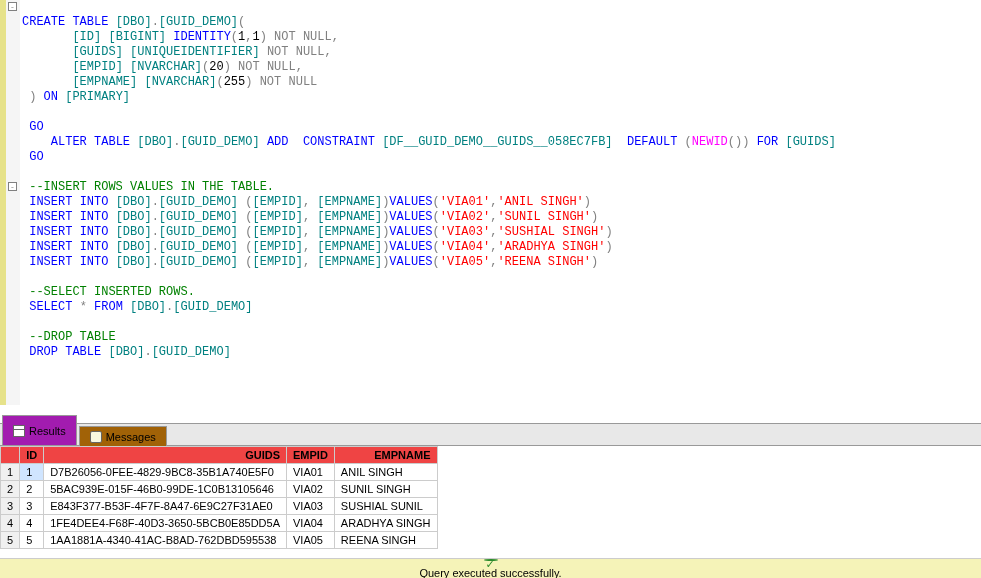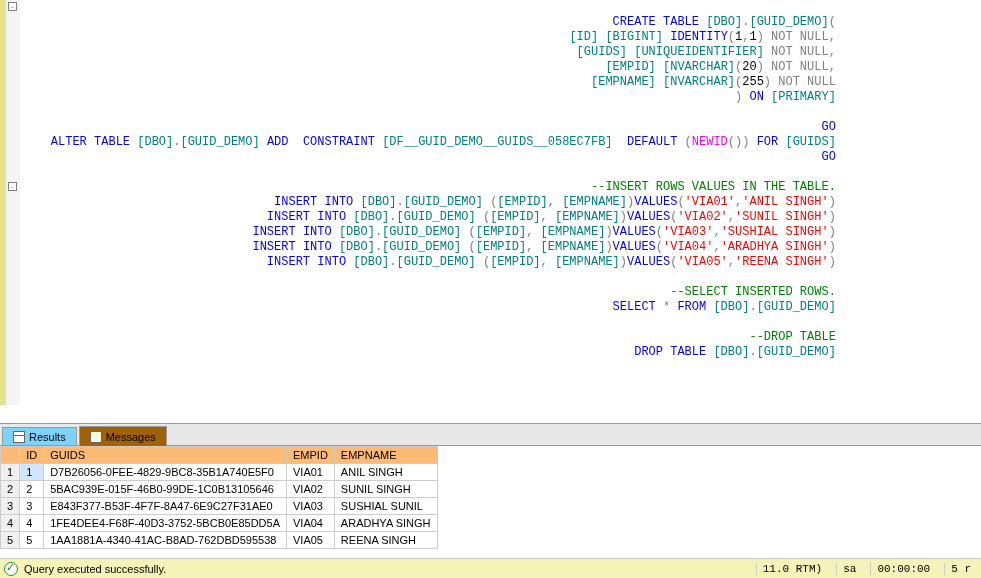--- a/index.html
+++ b/index.html
@@ -39,21 +39,20 @@
     text-align: center;
     color: #808080;
   }
   .code {
     position: absolute;
     left: 16px;
     top: 0;
     white-space: pre;
     line-height: 15px;
     font-size: 12px;
-    text-align: right;
   }
   .kw-blue { color: #0000ff; }
   .kw-green { color: #008080; }
   .kw-gray { color: #808080; }
   .kw-str { color: #ff0000; }
   .kw-func { color: #ff00ff; }
   .kw-comment { color: #008000; }
   .kw-black { color: #000; }
   .zoom-bar {
     position: absolute;
@@ -115,21 +114,21 @@
     border-bottom: none;
     font-family: Arial, sans-serif;
     font-size: 11px;
     display: flex;
     align-items: center;
     gap: 4px;
     margin-right: 2px;
     position: relative;
   }
   .tab.inactive { background: #a16207; top: 1px; }
-  .tab.active { background: #7dd3fc; height: 18px; }
+  .tab.active { background: #a21caf; height: 30px; }
   .tab-icon {
     width: 12px; height: 12px;
     display: inline-block;
   }
   .tab-icon.grid {
     background: linear-gradient(#fff, #fff);
     border: 1px solid #666;
     position: relative;
   }
   .tab-icon.grid::before {
@@ -153,22 +152,23 @@
     font-family: Arial, sans-serif;
     font-size: 11px;
   }
   table.result-grid th, table.result-grid td {
     border: 1px solid #ccc;
     padding: 2px 6px;
     text-align: left;
     white-space: nowrap;
   }
   table.result-grid th {
-    background: #fdba74;
-    font-weight: normal;
+    background: #ef4444;
+    font-weight: bold;
+    text-align: right;
   }
   .row-hdr {
     background: #f0f0f0;
     text-align: center;
     padding: 2px 6px;
     border: 1px solid #ccc;
   }
   .corner {
     background: #f0f0f0;
     width: 18px;
@@ -184,20 +184,21 @@
     width: 100%;
     height: 20px;
     background: #f5f3b8;
     border-top: 1px solid #ccc;
     display: flex;
     align-items: center;
     font-family: Arial, sans-serif;
     font-size: 11px;
     padding: 0 4px;
     gap: 6px;
+    flex-direction: column;
   }
   .status-icon {
     width: 14px; height: 14px;
     border-radius: 50%;
     border: 1px solid #2a8a2a;
     position: relative;
     background: #fff;
   }
   .status-icon::after {
     content: '✓';
@@ -302,21 +303,21 @@
           <tr>
             <td class="row-hdr">3</td>
             <td class="">3</td>
             <td>E843F377-B53F-4F7F-8A47-6E9C27F31AE0</td>
             <td>VIA03</td>
             <td>SUSHIAL SUNIL</td>
           </tr>
           <tr>
             <td class="row-hdr">4</td>
             <td class="">4</td>
-            <td>1FE4DEE4-F68F-40D3-3752-5BCB0E85DD5A</td>
+            <td>1FE4DEE4-F68F-40D3-3650-5BCB0E85DD5A</td>
             <td>VIA04</td>
             <td>ARADHYA SINGH</td>
           </tr>
           <tr>
             <td class="row-hdr">5</td>
             <td class="">5</td>
             <td>1AA1881A-4340-41AC-B8AD-762DBD595538</td>
             <td>VIA05</td>
             <td>REENA SINGH</td>
           </tr>

